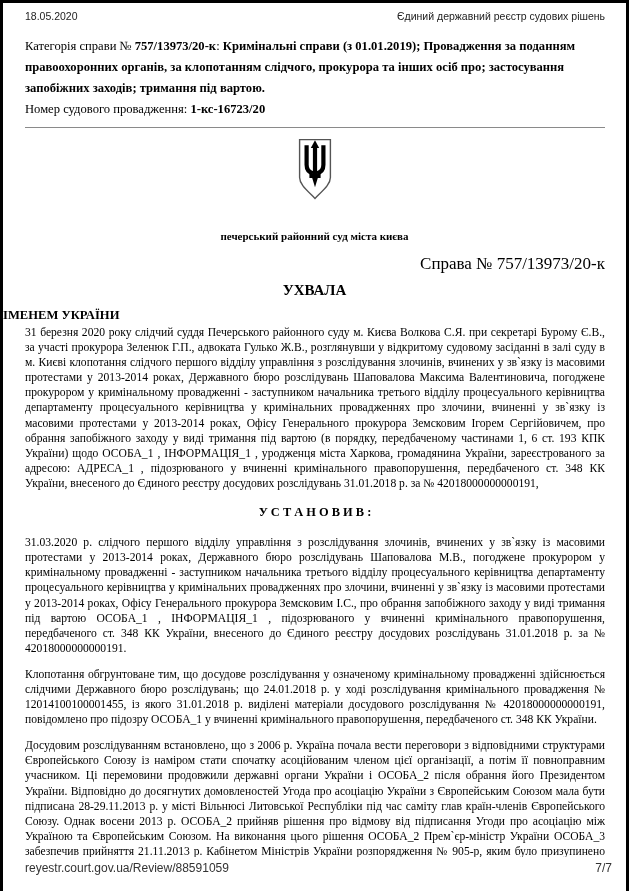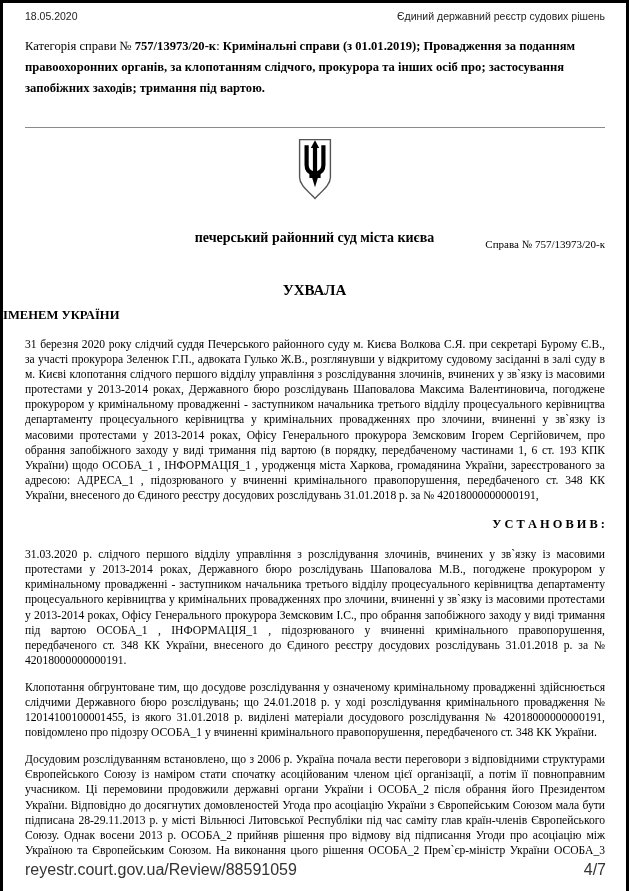--- a/index.html
+++ b/index.html
@@ -19,49 +19,50 @@
   .meta p { margin:0; }
   .meta b { font-weight:bold; }
   
   .divider { position:absolute; top:124px; left:22px; right:21px; height:0;
     border:none; border-top:1px solid #8a8a8a; margin:0; }
   
   .emblem { position:absolute; top:135px; left:0; right:0; text-align:center; height:62px; }
   .emblem svg { display:inline-block; }
   
   .court-name { position:absolute; top:227px; left:0; right:0; text-align:center;
-    font-weight:bold; font-size:14px; }
-  .case-ref  { position:absolute; top:235px; right:21px; font-size:11px; }
+    font-weight:bold; font-size:11px; }
+  .case-ref  { position:absolute; top:251px; right:21px; font-size:17px; }
   .doc-title { position:absolute; top:279px; left:0; right:0; text-align:center;
     font-weight:bold; font-size:15px; }
   .doc-subtitle { position:absolute; top:305px; left:0; right:0; text-align:left;
     font-weight:bold; font-size:12.6px; }
   
   .content { position:absolute; top:322px; left:22px; right:21px; height:532px; overflow:hidden;
     font-size:11.6px; line-height:15.1px; text-align:justify; }
-  .content p { margin:12px 0 11px 0; }
-  .content .resolved { text-align:right; font-weight:bold; font-size:12.4px;
+  .content p { margin:0 0 11px 0; }
+  .content .resolved { text-align:center; font-weight:bold; font-size:12.4px;
     margin:14px 0 15px 0; }
   
-  .footer { position:absolute; top:858px; left:22px; right:20px;
+  .footer { position:absolute; top:858px; left:22px; right:14px;
     display:flex; justify-content:space-between;
-    font-family:"Liberation Sans", sans-serif; font-size:16px; color:#333; }
+    font-family:"Liberation Sans", sans-serif; font-size:12px; color:#333; }
 </style>
 </head>
 <body>
 
 <div class="page">
 
   <div class="header">
     <span class="hdr-date">18.05.2020</span>
     <span class="hdr-title">Єдиний державний реєстр судових рішень</span>
   </div>
 
   <div class="meta">
     <p><span>Категорія справи № </span><b>757/13973/20-к</b><span>: </span><b>Кримінальні справи (з 01.01.2019); Провадження за поданням правоохоронних органів, за клопотанням слідчого, прокурора та інших осіб про; застосування запобіжних заходів; тримання під вартою.</b></p>
+    <p><span>Номер судового провадження: </span><b>1-кс-16723/20</b></p>
   </div>
 
   <hr class="divider">
 
   <div class="emblem">
     <svg width="42" height="62" viewBox="0 0 60 88">
       <path d="M8 2 H52 V56 C52 66 42 74 30 86 C18 74 8 66 8 56 Z" fill="none" stroke="#555" stroke-width="2"></path>
       <g stroke="#000" stroke-width="6" fill="none">
         <path d="M18 10 V38 Q18 48 27 50"></path>
         <path d="M42 10 V38 Q42 48 33 50"></path>
@@ -80,16 +81,16 @@
   <div class="content">
     <p>31 березня 2020 року слідчий суддя Печерського районного суду м. Києва Волкова С.Я. при секретарі Бурому Є.В., за участі прокурора Зеленюк Г.П., адвоката Гулько Ж.В., розглянувши у відкритому судовому засіданні в залі суду в м. Києві клопотання слідчого першого відділу управління з розслідування злочинів, вчинених у зв`язку із масовими протестами у 2013-2014 роках, Державного бюро розслідувань Шаповалова Максима Валентиновича, погоджене прокурором у кримінальному провадженні - заступником начальника третього відділу процесуального керівництва департаменту процесуального керівництва у кримінальних провадженнях про злочини, вчиненні у зв`язку із масовими протестами у 2013-2014 роках, Офісу Генерального прокурора Земсковим Ігорем Сергійовичем, про обрання запобіжного заходу у виді тримання під вартою (в порядку, передбаченому частинами 1, 6 ст. 193 КПК України) щодо ОСОБА_1 , ІНФОРМАЦІЯ_1 , уродженця міста Харкова, громадянина України, зареєстрованого за адресою: АДРЕСА_1 , підозрюваного у вчиненні кримінального правопорушення, передбаченого ст. 348 КК України, внесеного до Єдиного реєстру досудових розслідувань 31.01.2018 р. за № 42018000000000191,</p>
     <p class="resolved">У С Т А Н О В И В :</p>
     <p>31.03.2020 р. слідчого першого відділу управління з розслідування злочинів, вчинених у зв`язку із масовими протестами у 2013-2014 роках, Державного бюро розслідувань Шаповалова М.В., погоджене прокурором у кримінальному провадженні - заступником начальника третього відділу процесуального керівництва департаменту процесуального керівництва у кримінальних провадженнях про злочини, вчиненні у зв`язку із масовими протестами у 2013-2014 роках, Офісу Генерального прокурора Земсковим І.С., про обрання запобіжного заходу у виді тримання під вартою ОСОБА_1 , ІНФОРМАЦІЯ_1 , підозрюваного у вчиненні кримінального правопорушення, передбаченого ст. 348 КК України, внесеного до Єдиного реєстру досудових розслідувань 31.01.2018 р. за № 42018000000000191.</p>
     <p>Клопотання обгрунтоване тим, що досудове розслідування у означеному кримінальному провадженні здійснюється слідчими Державного бюро розслідувань; що 24.01.2018 р. у ході розслідування кримінального провадження № 12014100100001455, із якого 31.01.2018 р. виділені матеріали досудового розслідування № 42018000000000191, повідомлено про підозру ОСОБА_1 у вчиненні кримінального правопорушення, передбаченого ст. 348 КК України.</p>
     <p>Досудовим розслідуванням встановлено, що з 2006 р. Україна почала вести переговори з відповідними структурами Європейського Союзу із наміром стати спочатку асоційованим членом цієї організації, а потім її повноправним учасником. Ці перемовини продовжили державні органи України і ОСОБА_2 після обрання його Президентом України. Відповідно до досягнутих домовленостей Угода про асоціацію України з Європейським Союзом мала бути підписана 28-29.11.2013 р. у місті Вільнюсі Литовської Республіки під час саміту глав країн-членів Європейського Союзу. Однак восени 2013 р. ОСОБА_2 прийняв рішення про відмову від підписання Угоди про асоціацію між Україною та Європейським Союзом. На виконання цього рішення ОСОБА_2 Прем`єр-міністр України ОСОБА_3 забезпечив прийняття 21.11.2013 р. Кабінетом Міністрів України розпорядження № 905-р, яким було призупинено процес підготовки до підписання Угоди про асоціацію між Україною та Європейським Союзом. У відповідь на рішення Президента України ОСОБА_2 про відмову від підписання Угоди громадяни України, починаючи із 21.11.2013 р., у м. Києві на Майдані Незалежності розпочали проведення безстрокових мирних акцій протесту проти цього рішення у формі зборів, мітингів, вуличних походів</p>
   </div>
 
   <div class="footer">
     <span>reyestr.court.gov.ua/Review/88591059</span>
-    <span>4/7</span>
+    <span>7/7</span>
   </div>
 
 </div>
 
 </body></html>

